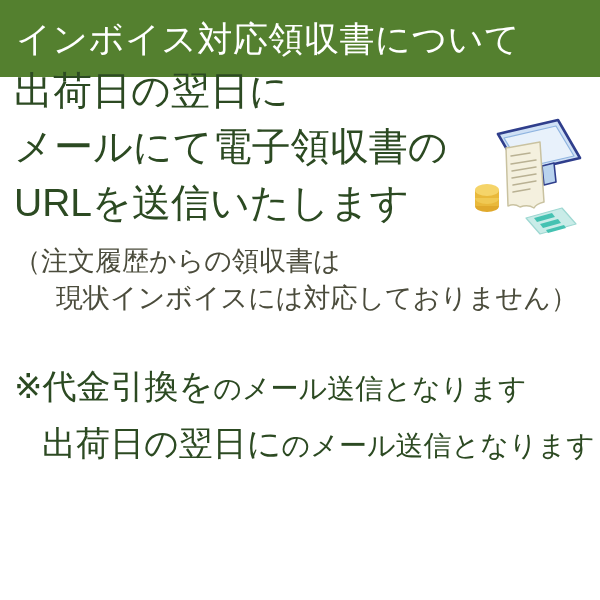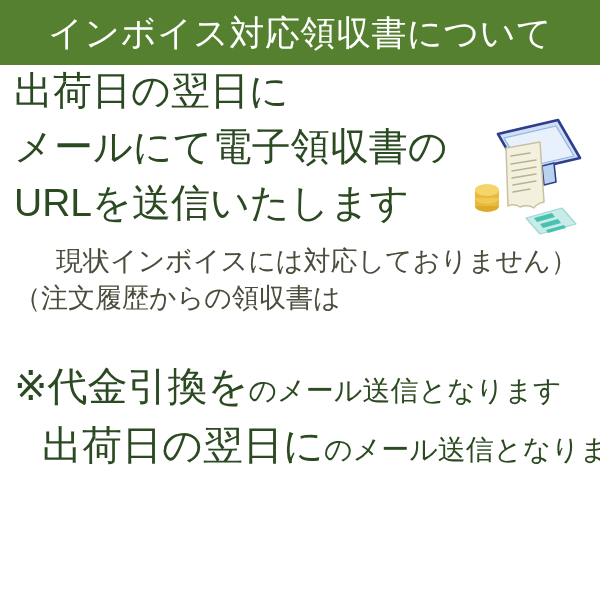--- a/index.html
+++ b/index.html
@@ -20,26 +20,26 @@
     background: #ffffff;
     box-sizing: border-box;
   }
 
   
   .header-band {
     position: absolute;
     left: 0;
     top: 0;
     width: 600px;
-    height: 65px;
+    height: 77px;
     background: #54802f;
     display: flex;
     align-items: center;
     box-sizing: border-box;
-    padding-left: 48px;
+    padding-left: 16px;
   }
   .header-title {
     color: #ffffff;
     font-size: 35px;
     line-height: 40px;
     letter-spacing: 0.5px;
     white-space: nowrap;
     font-weight: 400;
   }
 
@@ -86,21 +86,21 @@
     left: 14px;
     width: 580px;
     color: #2c4a22;
   }
   .note-block.b1 { top: 305px; }
   .note-block.b2 { top: 417px; }
   .nline {
     white-space: nowrap;
     line-height: 50px;
   }
-  .big   { font-size: 40px; }
+  .big   { font-size: 34px; }
   .small { font-size: 28px; }
 
   
   .illustration {
     position: absolute;
     left: 470px;
     top: 50px;
     width: 125px;
     height: 135px;
   }
@@ -117,22 +117,22 @@
 
   <div class="body-area">
 
     <div class="headline-block">
       <div class="headline-line">出荷日の翌日に</div>
       <div class="headline-line">メールにて電子領収書の</div>
       <div class="headline-line">URLを送信いたします</div>
     </div>
 
     <div class="note-paren">
+      <div class="pline">（注文履歴からの領収書は</div>
       <div class="pline indent-1">現状インボイスには対応しておりません）</div>
-      <div class="pline">（注文履歴からの領収書は</div>
     </div>
 
     <div class="note-block b1">
       <div class="nline">
         <span class="big">※代金引換を</span><span class="small">のメール送信となります</span>
       </div>
       <div class="nline indent-2">
         <span class="big">出荷日の翌日に</span><span class="small">のメール送信となります</span>
       </div>
     </div>

